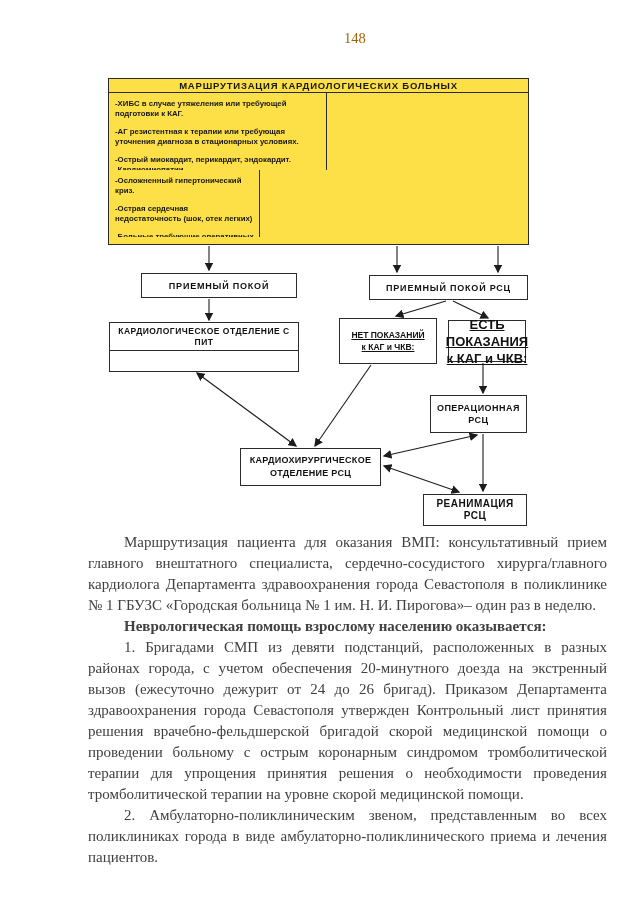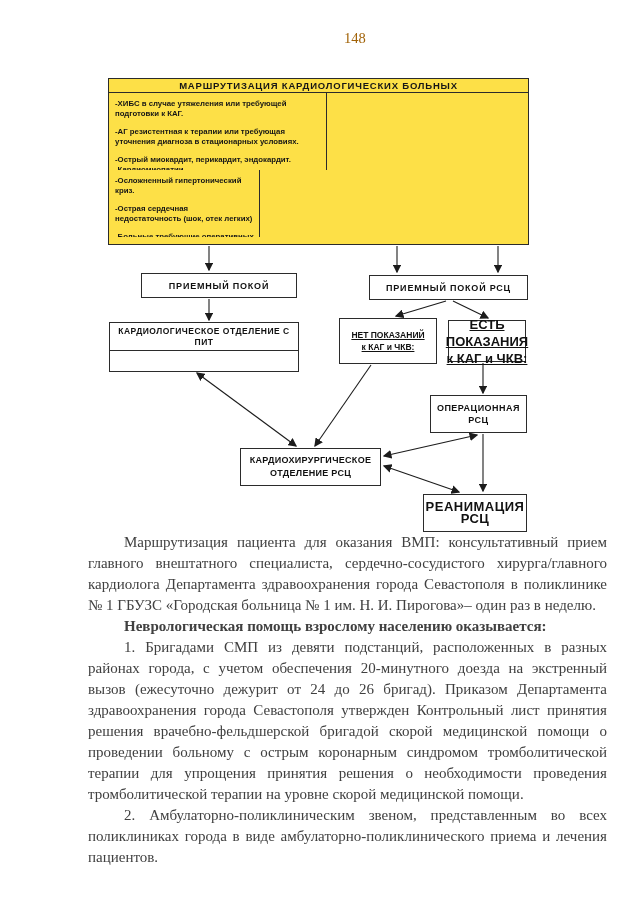--- a/index.html
+++ b/index.html
@@ -44,21 +44,21 @@
   #box-cardiology     { left:109px; top:322px; width:190px; height:50px; align-items:flex-start; }
   .cardio-label {
     width:100%; height:28px; border-bottom:1.1px solid #2b2b2b; box-sizing:border-box;
     display:flex; align-items:center; justify-content:center;
     font-size:8.5px; line-height:11px; letter-spacing:0.5px; text-align:center;
   }
   #box-no-ind   { left:339px; top:318px; width:98px; height:46px; font-size:8.5px; line-height:12px; padding:0 10px; text-decoration:underline; }
   #box-has-ind  { left:448px; top:320px; width:78px; height:42px; font-size:13px; line-height:17px; padding:0 3px; text-decoration:underline; }
   #box-oper     { left:430px; top:395px; width:97px; height:38px; font-size:9px; line-height:12px; padding:0 4px; letter-spacing:0.5px; }
   #box-kxo      { left:240px; top:448px; width:141px; height:38px; font-size:9px; line-height:13px; padding:0 4px; letter-spacing:0.3px; }
-  #box-rean     { left:423px; top:494px; width:104px; height:38px; font-size:13px; line-height:12px; padding:0 14px; letter-spacing:0.5px;text-align:center; }
+  #box-rean     { left:423px; top:494px; width:104px; height:32px; font-size:10px; line-height:12px; padding:0 14px; letter-spacing:0.5px;text-align:center; }
 
   .flow-svg { position:absolute; left:0; top:0; width:631px; height:535px; z-index:2; pointer-events:none; }
   .flow-svg line { stroke:#1c1c1c; stroke-width:1.1; }
 
   
   .bodytext {
     position:absolute; left:88px; top:532px; width:519px;
     font-family:"Liberation Serif", serif; font-size:15px; line-height:21px;
     text-align:justify; color:#404040;
   }

